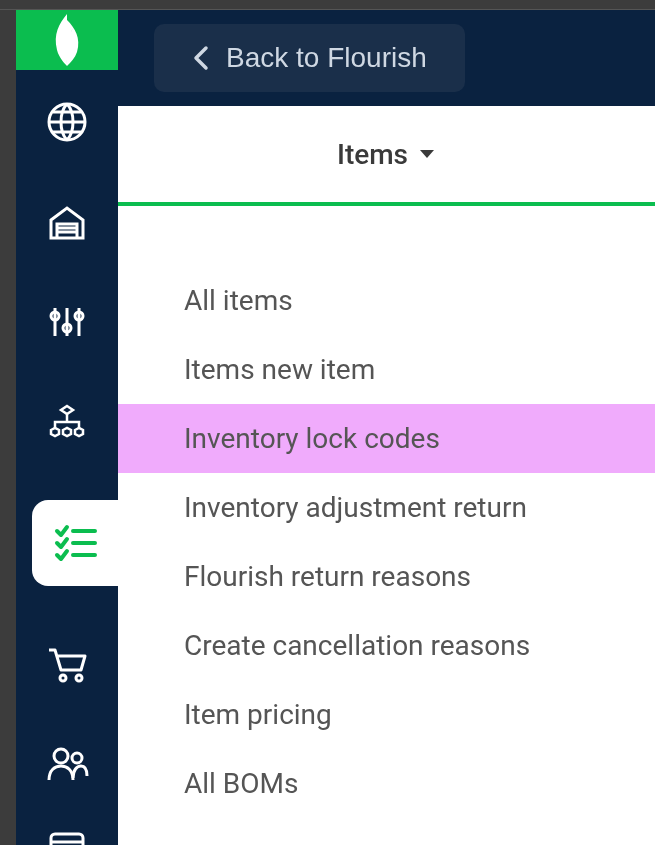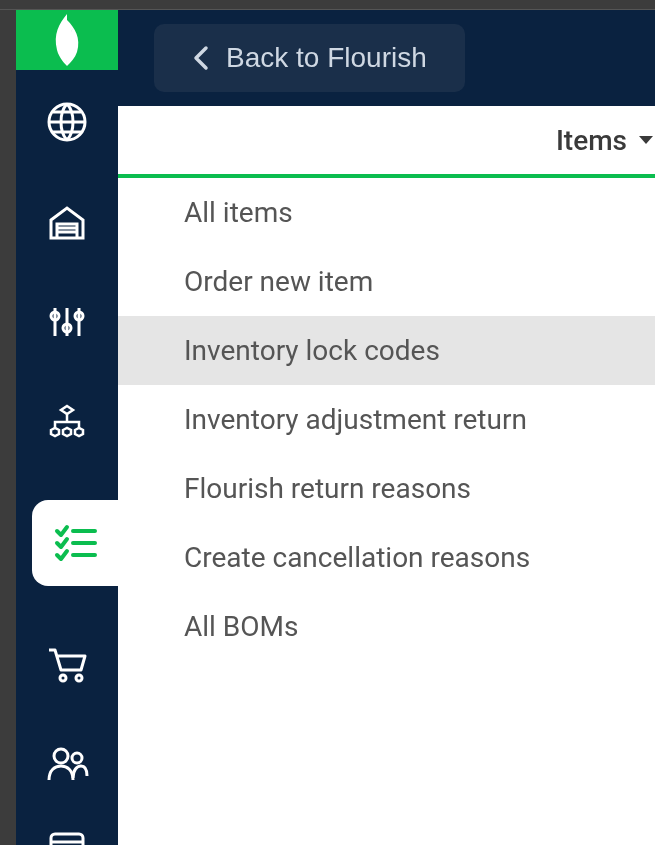--- a/index.html
+++ b/index.html
@@ -90,42 +90,44 @@
     font-weight: 500;
     display: flex;
     align-items: center;
     gap: 16px;
     cursor: pointer;
     border: none;
   }
   .back-btn svg { width: 18px; height: 28px; stroke: #cfd8e3; }
   .tab-header {
     display: flex;
-    justify-content: flex-end;
-    align-items: center;
-    height: 72px;
+    justify-content: center;
+    align-items: center;
+    height: 100px;
     border-bottom: 4px solid #0bbd4f;
     gap: 10px;
   }
   .tab-label {
     font-size: 28px;
     color: #3a3a3a;
     font-weight: 500;
   }
   .tab-header svg { width: 18px; height: 12px; }
   .dropdown {
+    padding-top: 32px;
+    margin-top: 28px;
   }
   .dropdown-item {
     padding: 18px 0 18px 66px;
     font-size: 28px;
     color: #555;
     cursor: pointer;
   }
   .dropdown-item.highlighted {
-    background: #e5e5e5;
+    background: #f0abfc;
   }
 </style>
 </head>
 <body>
 
 <div class="top-strip"></div>
 <div class="app">
   <div class="left-strip"></div>
 
   <div class="sidebar">
@@ -219,32 +221,35 @@
       <svg viewBox="0 0 18 12">
         <path d="M2 2 L9 10 L16 2 Z" fill="#3a3a3a"></path>
       </svg>
     </div>
 
     <div class="dropdown">
       <div class="dropdown-item">
         <span>All items</span>
       </div>
       <div class="dropdown-item">
-        <span>Order new item</span>
+        <span>Items new item</span>
       </div>
       <div class="dropdown-item highlighted">
         <span>Inventory lock codes</span>
       </div>
       <div class="dropdown-item">
         <span>Inventory adjustment return</span>
       </div>
       <div class="dropdown-item">
         <span>Flourish return reasons</span>
       </div>
       <div class="dropdown-item">
         <span>Create cancellation reasons</span>
       </div>
       <div class="dropdown-item">
+        <span>Item pricing</span>
+      </div>
+      <div class="dropdown-item">
         <span>All BOMs</span>
       </div>
     </div>
   </div>
 </div>
 
 </body></html>

